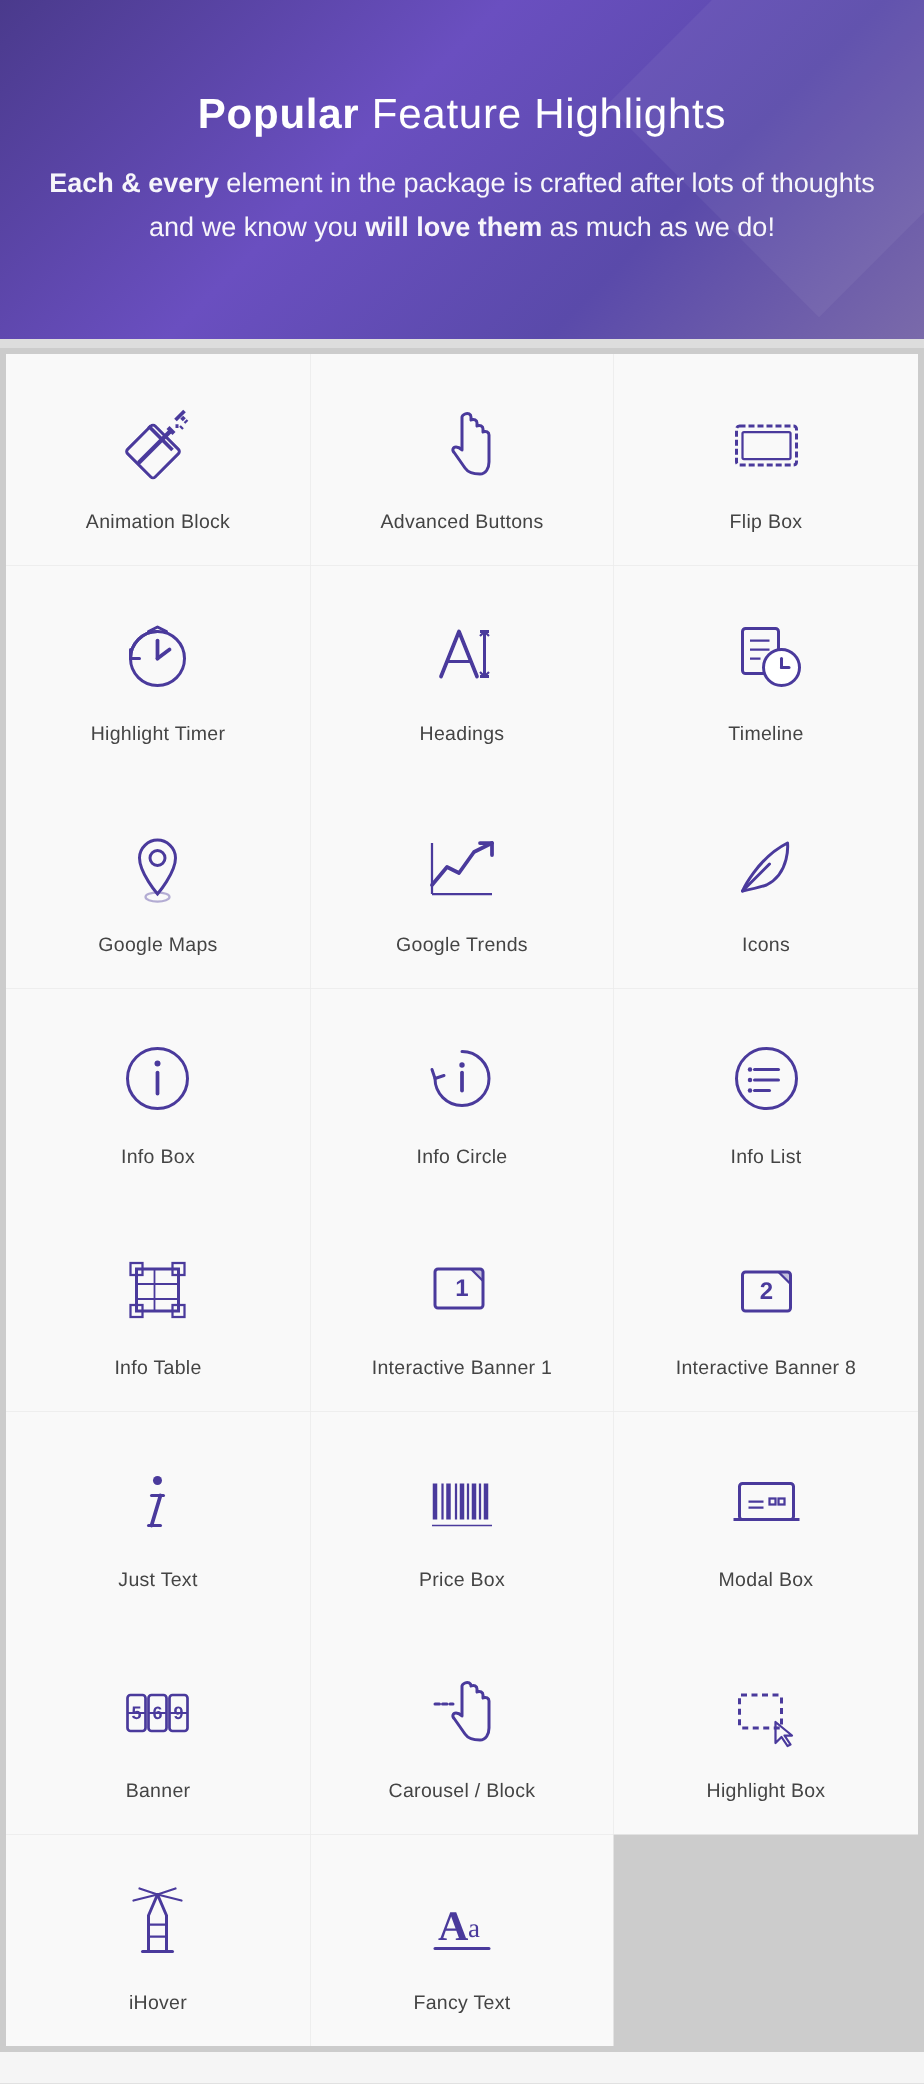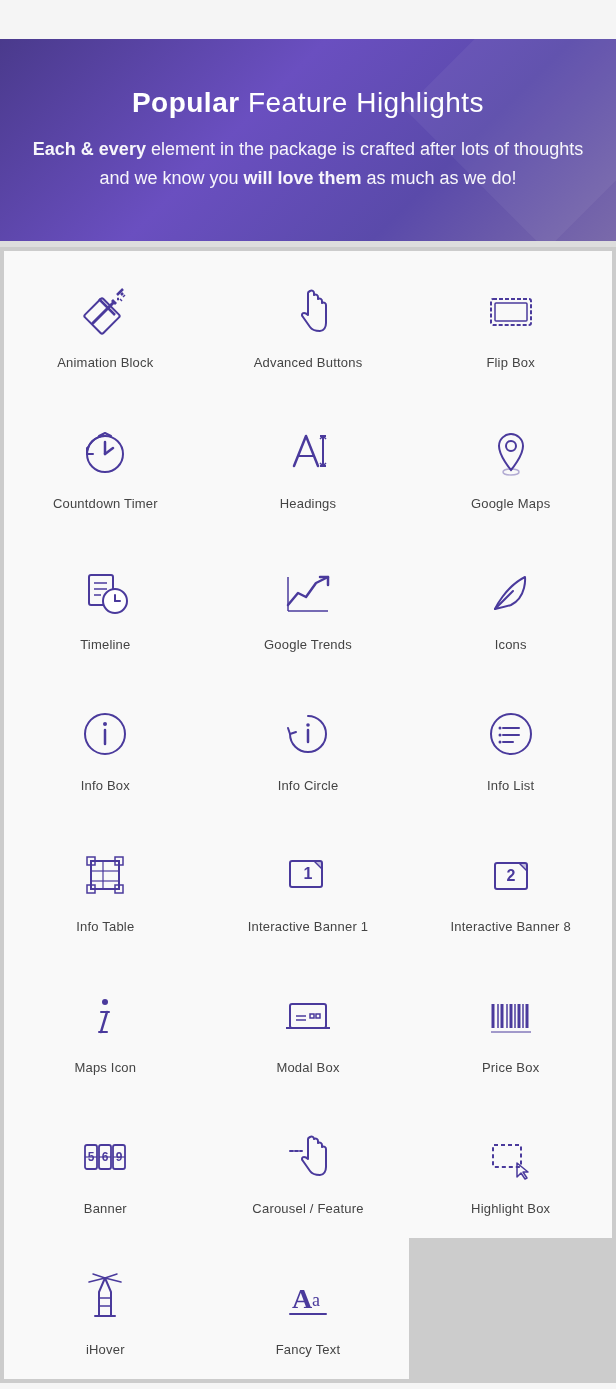--- a/index.html
+++ b/index.html
@@ -1,25 +1,24 @@
 <!DOCTYPE html>
 <html><head>
   <meta charset="utf-8">
   <style>
     * { box-sizing: border-box; margin: 0; padding: 0; }
     body { font-family: 'Segoe UI', Arial, sans-serif; background: #f5f5f5; width: 616px; }
 
     .header {
       background: linear-gradient(135deg, #4a3a8c 0%, #6a4fc0 40%, #5a4aaa 70%, #7a6aaa 100%);
-      padding: 48px 30px;
+      padding: 60px 30px;
       text-align: center;
       color: white;
       position: relative;
       overflow: hidden;
-      margin-top: 39px;
     }
     .header::before {
       content: '';
       position: absolute;
       top: -30px; right: -30px;
       width: 200px; height: 200px;
       background: rgba(255,255,255,0.05);
       transform: rotate(45deg);
     }
     .header-title {
@@ -154,21 +153,21 @@
         <circle cx="26" cy="28" r="18" stroke-width="2"></circle>
         <path d="M26 28 L26 16" stroke-width="2.5" stroke-linecap="round"></path>
         <path d="M26 28 L34 22" stroke-width="2.5" stroke-linecap="round"></path>
 
         <path d="M20 10 L26 7 L32 10" stroke-width="2" stroke-linecap="round" stroke-linejoin="round" fill="none"></path>
 
         <path d="M8 28 A18 18 0 0 1 26 10" stroke-width="2" stroke-linecap="round"></path>
         <polyline points="8,22 8,28 14,28" stroke-width="2" stroke-linecap="round" stroke-linejoin="round" fill="none"></polyline>
       </svg>
     </div>
-    <span class="item-label">Countdown Timer</span>
+    <span class="item-label">Highlight Timer</span>
   </div>
 
   <div class="grid-item">
     <div class="icon-wrap">
       <svg viewBox="0 0 52 52" stroke="#4a3a9c" stroke-width="2" fill="none">
 
         <path d="M12 40 L24 10 L36 40" stroke-width="2.5" stroke-linecap="round" stroke-linejoin="round"></path>
         <line x1="16" y1="30" x2="32" y2="30" stroke-width="2"></line>
 
         <line x1="38" y1="10" x2="44" y2="10" stroke-width="2"></line>
@@ -177,44 +176,44 @@
         <polyline points="38,13 41,10 44,13" stroke-width="1.5" fill="none"></polyline>
         <polyline points="38,37 41,40 44,37" stroke-width="1.5" fill="none"></polyline>
       </svg>
     </div>
     <span class="item-label">Headings</span>
   </div>
 
   <div class="grid-item">
     <div class="icon-wrap">
       <svg viewBox="0 0 52 52" stroke="#4a3a9c" stroke-width="2" fill="none">
-        <path d="M26 8 C20 8 14 13 14 20 C14 30 26 44 26 44 C26 44 38 30 38 20 C38 13 32 8 26 8 Z" stroke-width="2"></path>
-        <circle cx="26" cy="20" r="5" stroke-width="2"></circle>
-
-        <ellipse cx="26" cy="46" rx="8" ry="3" stroke-width="1.5" opacity="0.4"></ellipse>
-      </svg>
-    </div>
-    <span class="item-label">Google Maps</span>
-  </div>
-
-  <div class="grid-item">
-    <div class="icon-wrap">
-      <svg viewBox="0 0 52 52" stroke="#4a3a9c" stroke-width="2" fill="none">
 
         <rect x="10" y="8" width="24" height="30" rx="2" stroke-width="2"></rect>
         <line x1="15" y1="16" x2="28" y2="16" stroke-width="1.5"></line>
         <line x1="15" y1="22" x2="28" y2="22" stroke-width="1.5"></line>
         <line x1="15" y1="28" x2="22" y2="28" stroke-width="1.5"></line>
 
         <circle cx="36" cy="34" r="12" fill="white" stroke="#4a3a9c" stroke-width="2"></circle>
         <line x1="36" y1="28" x2="36" y2="34" stroke-width="2" stroke-linecap="round"></line>
         <line x1="36" y1="34" x2="41" y2="34" stroke-width="2" stroke-linecap="round"></line>
       </svg>
     </div>
     <span class="item-label">Timeline</span>
+  </div>
+
+  <div class="grid-item">
+    <div class="icon-wrap">
+      <svg viewBox="0 0 52 52" stroke="#4a3a9c" stroke-width="2" fill="none">
+        <path d="M26 8 C20 8 14 13 14 20 C14 30 26 44 26 44 C26 44 38 30 38 20 C38 13 32 8 26 8 Z" stroke-width="2"></path>
+        <circle cx="26" cy="20" r="5" stroke-width="2"></circle>
+
+        <ellipse cx="26" cy="46" rx="8" ry="3" stroke-width="1.5" opacity="0.4"></ellipse>
+      </svg>
+    </div>
+    <span class="item-label">Google Maps</span>
   </div>
 
   <div class="grid-item">
     <div class="icon-wrap">
       <svg viewBox="0 0 52 52" stroke="#4a3a9c" stroke-width="2" fill="none">
         <polyline points="6,38 16,26 24,30 34,16 46,10" stroke-width="2.5" stroke-linecap="round" stroke-linejoin="round"></polyline>
         <polyline points="38,10 46,10 46,18" stroke-width="2.5" stroke-linecap="round" stroke-linejoin="round"></polyline>
         <line x1="6" y1="44" x2="46" y2="44" stroke-width="1.5"></line>
         <line x1="6" y1="44" x2="6" y2="10" stroke-width="1.5"></line>
       </svg>
@@ -318,39 +317,23 @@
   <div class="grid-item">
     <div class="icon-wrap">
       <svg viewBox="0 0 52 52" stroke="#4a3a9c" stroke-width="2" fill="none">
 
         <circle cx="26" cy="12" r="3" fill="#4a3a9c" stroke="none"></circle>
         <line x1="22" y1="22" x2="30" y2="22" stroke-width="2" stroke-linecap="round"></line>
         <line x1="20" y1="42" x2="28" y2="42" stroke-width="2" stroke-linecap="round"></line>
         <line x1="28" y1="22" x2="22" y2="42" stroke-width="2.5" stroke-linecap="round"></line>
       </svg>
     </div>
-    <span class="item-label">Maps Icon</span>
-  </div>
-
-
-  <div class="grid-item">
-    <div class="icon-wrap">
-      <svg viewBox="0 0 52 52" stroke="#4a3a9c" stroke-width="2" fill="none">
-
-        <rect x="8" y="14" width="36" height="24" rx="2" stroke-width="2"></rect>
-        <line x1="4" y1="38" x2="48" y2="38" stroke-width="2"></line>
-
-        <rect x="28" y="24" width="4" height="4" stroke-width="1.5"></rect>
-        <rect x="34" y="24" width="4" height="4" stroke-width="1.5"></rect>
-        <line x1="14" y1="26" x2="24" y2="26" stroke-width="1.5"></line>
-        <line x1="14" y1="30" x2="24" y2="30" stroke-width="1.5"></line>
-      </svg>
-    </div>
-    <span class="item-label">Modal Box</span>
-  </div>
+    <span class="item-label">Just Text</span>
+  </div>
+
 
   <div class="grid-item">
     <div class="icon-wrap">
       <svg viewBox="0 0 52 52" stroke="#4a3a9c" stroke-width="2" fill="none">
 
         <line x1="8" y1="14" x2="8" y2="38" stroke-width="3"></line>
         <line x1="13" y1="14" x2="13" y2="38" stroke-width="1.5"></line>
         <line x1="17" y1="14" x2="17" y2="38" stroke-width="3"></line>
         <line x1="22" y1="14" x2="22" y2="38" stroke-width="1.5"></line>
         <line x1="26" y1="14" x2="26" y2="38" stroke-width="3"></line>
@@ -361,20 +344,36 @@
         <line x1="6" y1="42" x2="46" y2="42" stroke-width="1"></line>
       </svg>
     </div>
     <span class="item-label">Price Box</span>
   </div>
 
   <div class="grid-item">
     <div class="icon-wrap">
       <svg viewBox="0 0 52 52" stroke="#4a3a9c" stroke-width="2" fill="none">
 
+        <rect x="8" y="14" width="36" height="24" rx="2" stroke-width="2"></rect>
+        <line x1="4" y1="38" x2="48" y2="38" stroke-width="2"></line>
+
+        <rect x="28" y="24" width="4" height="4" stroke-width="1.5"></rect>
+        <rect x="34" y="24" width="4" height="4" stroke-width="1.5"></rect>
+        <line x1="14" y1="26" x2="24" y2="26" stroke-width="1.5"></line>
+        <line x1="14" y1="30" x2="24" y2="30" stroke-width="1.5"></line>
+      </svg>
+    </div>
+    <span class="item-label">Modal Box</span>
+  </div>
+
+  <div class="grid-item">
+    <div class="icon-wrap">
+      <svg viewBox="0 0 52 52" stroke="#4a3a9c" stroke-width="2" fill="none">
+
         <rect x="6" y="14" width="12" height="24" rx="2" stroke-width="1.8"></rect>
         <text x="12" y="30" text-anchor="middle" font-size="12" fill="#4a3a9c" stroke="none" font-weight="bold">5</text>
         <rect x="20" y="14" width="12" height="24" rx="2" stroke-width="1.8"></rect>
         <text x="26" y="30" text-anchor="middle" font-size="12" fill="#4a3a9c" stroke="none" font-weight="bold">6</text>
         <rect x="34" y="14" width="12" height="24" rx="2" stroke-width="1.8"></rect>
         <text x="40" y="30" text-anchor="middle" font-size="12" fill="#4a3a9c" stroke="none" font-weight="bold">9</text>
         <line x1="6" y1="26" x2="18" y2="26" stroke-width="1.2"></line>
         <line x1="20" y1="26" x2="32" y2="26" stroke-width="1.2"></line>
         <line x1="34" y1="26" x2="46" y2="26" stroke-width="1.2"></line>
       </svg>
@@ -384,21 +383,21 @@
 
   <div class="grid-item">
     <div class="icon-wrap">
       <svg viewBox="0 0 52 52" stroke="#4a3a9c" stroke-width="2" fill="none">
 
         <path d="M26 8 C26 8 26 26 26 28 C26 28 24 26 22 26 C20 26 19 28 21 30 L28 40 C30 43 34 44 38 44 C42 44 44 40 44 36 L44 18 C44 16 42 15 40 16 L40 14 C40 12 38 11 36 12 L36 10 C36 8 34 7 32 8 L32 8 C32 6 30 5 28 6 C27 6.5 26 7 26 8 Z" stroke-width="2" stroke-linejoin="round"></path>
 
         <line x1="8" y1="20" x2="20" y2="20" stroke-width="2" stroke-linecap="round" stroke-dasharray="3 2"></line>
       </svg>
     </div>
-    <span class="item-label">Carousel / Feature</span>
+    <span class="item-label">Carousel / Block</span>
   </div>
 
   <div class="grid-item">
     <div class="icon-wrap">
       <svg viewBox="0 0 52 52" stroke="#4a3a9c" stroke-width="2" fill="none">
 
         <rect x="8" y="14" width="28" height="22" rx="1" stroke-dasharray="4 3" stroke-width="2"></rect>
 
         <path d="M32 32 L32 46 L36 42 L40 48 L42 47 L38 41 L43 41 Z" stroke-width="1.5" stroke-linejoin="round"></path>
       </svg>

